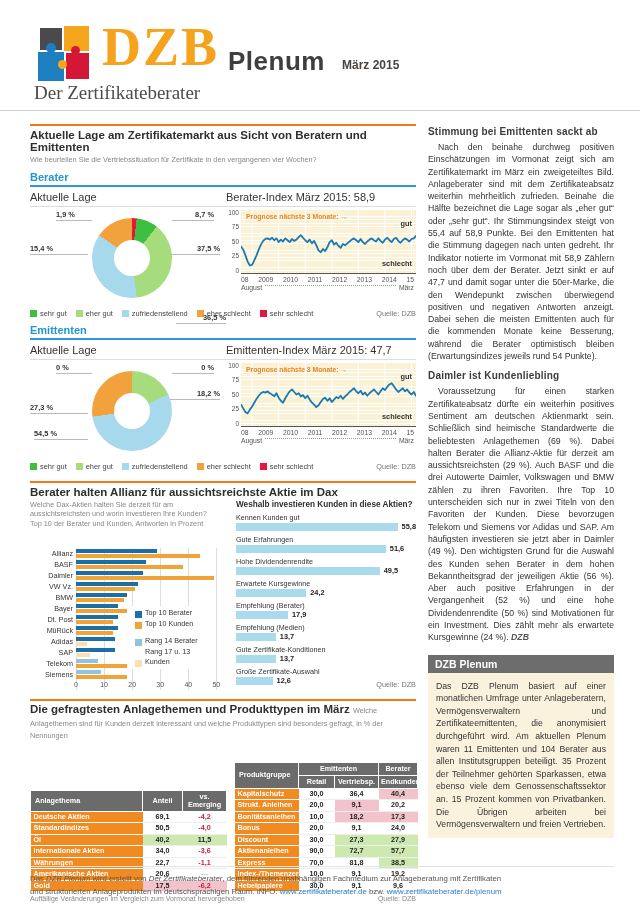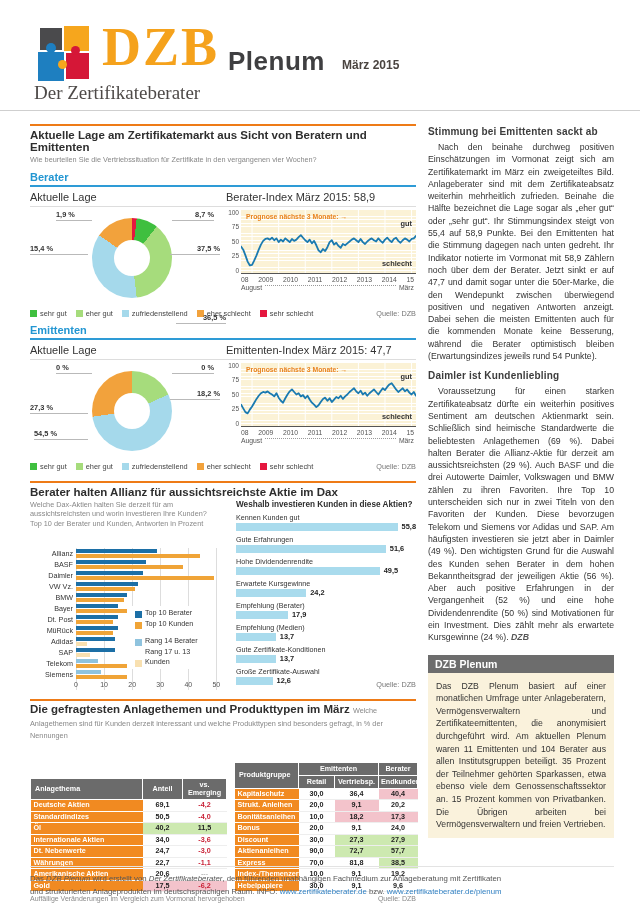--- a/index.html
+++ b/index.html
@@ -532,25 +532,20 @@
                 </tr>
                 <tr>
                   <td class="lab">Öl</td>
                   <td class="green"><span>40,2</span></td>
                   <td class="green"><span>11,5</span></td>
                 </tr>
                 <tr>
                   <td class="lab">Internationale Aktien</td>
                   <td><span>34,0</span></td>
                   <td><span class="neg">-3,6</span></td>
-                </tr>
-                <tr>
-                  <td class="lab">Dt. Nebenwerte</td>
-                  <td><span>24,7</span></td>
-                  <td><span class="neg">-3,0</span></td>
                 </tr>
                 <tr>
                   <td class="lab">Währungen</td>
                   <td><span>22,7</span></td>
                   <td><span class="neg">-1,1</span></td>
                 </tr>
                 <tr>
                   <td class="lab">Amerikanische Aktien</td>
                   <td><span>20,6</span></td>
                   <td><span class="dash">---</span></td>

